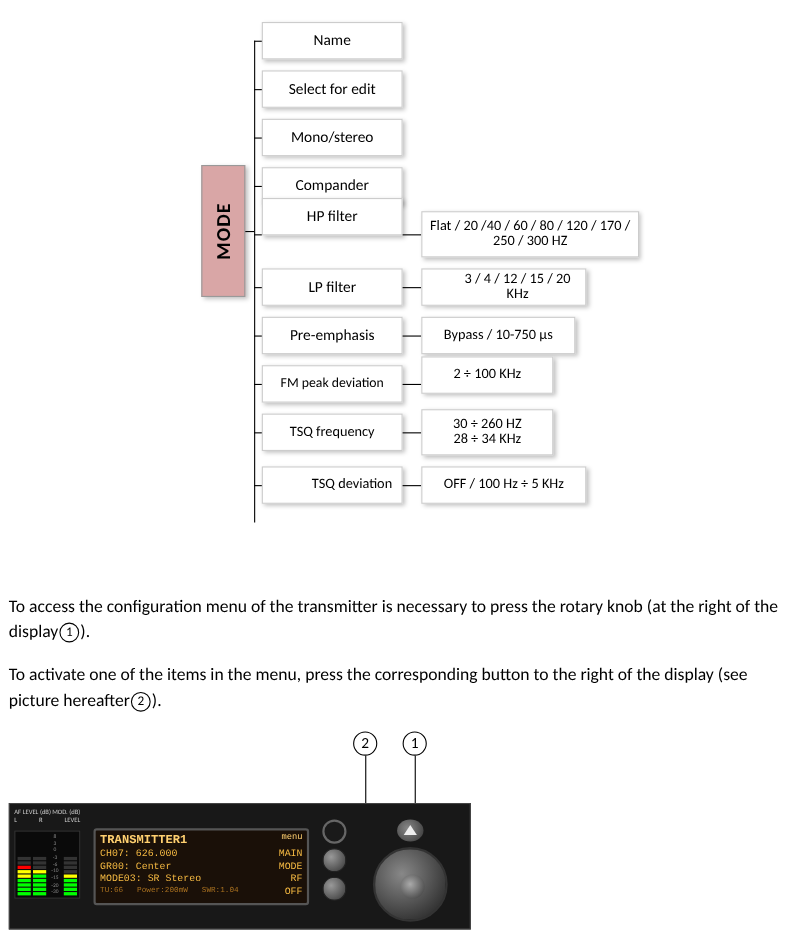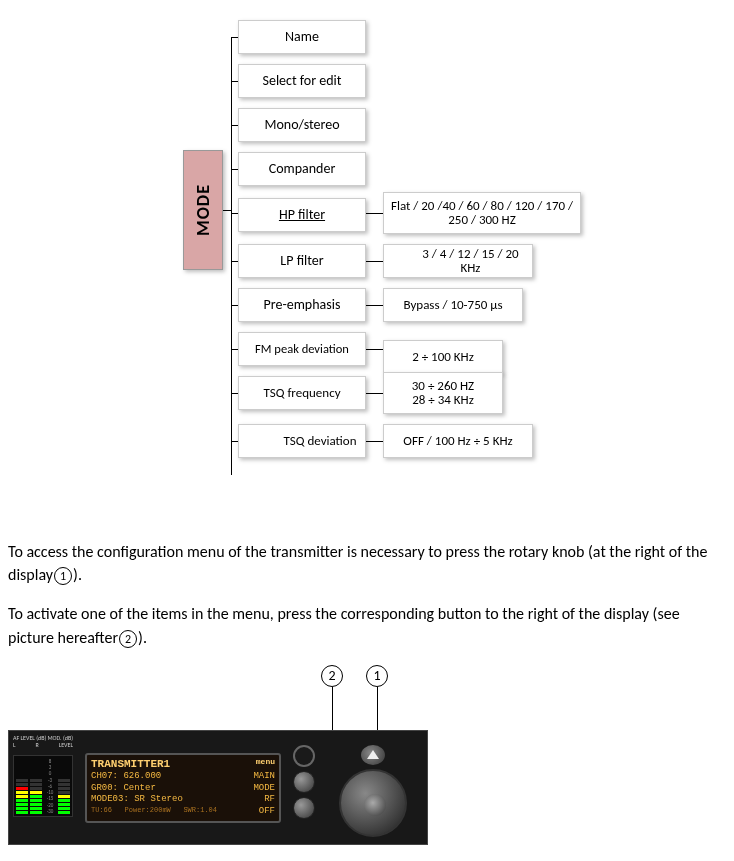--- a/index.html
+++ b/index.html
@@ -266,21 +266,21 @@
   <div class="menu-box" style="top:88px;">
       <span>Mono/stereo</span>
     </div>
   <div class="conn-main conn-h" style="left:48px; top:105px; width:7px;"></div>
 
   <div class="menu-box" style="top:132px;">
       <span>Compander</span>
     </div>
   <div class="conn-main conn-h" style="left:48px; top:149px; width:7px;"></div>
 
-  <div class="menu-box" style="top:178px;text-decoration:underline;">
+  <div class="menu-box" style="top:160px;">
       <span>HP filter</span>
     </div>
   <div class="conn-main conn-h" style="left:48px; top:193px; width:7px;"></div>
   <div class="conn-main conn-h" style="left:183px; top:193px; width:17px;"></div>
   <div class="value-box tall" style="top:172px; width:198px;">
       <span>Flat / 20 /40 / 60 / 80 / 120 / 170 / 250 / 300 HZ</span>
     </div>
 
   <div class="menu-box" style="top:224px;">
       <span>LP filter</span>
@@ -298,21 +298,21 @@
   <div class="conn-main conn-h" style="left:183px; top:285px; width:17px;"></div>
   <div class="value-box" style="top:268px; width:140px;">
       <span>Bypass / 10-750 µs</span>
     </div>
 
   <div class="menu-box" style="top:312px; font-size:12.5px;">
       <span>FM peak deviation</span>
     </div>
   <div class="conn-main conn-h" style="left:48px; top:329px; width:7px;"></div>
   <div class="conn-main conn-h" style="left:183px; top:329px; width:17px;"></div>
-  <div class="value-box" style="top:320px; width:120px;">
+  <div class="value-box" style="top:304px; width:120px;">
       <span>2 ÷ 100 KHz</span>
     </div>
 
   <div class="menu-box" style="top:356px; font-size:13px;">
       <span>TSQ frequency</span>
     </div>
   <div class="conn-main conn-h" style="left:48px; top:373px; width:7px;"></div>
   <div class="conn-main conn-h" style="left:183px; top:373px; width:17px;"></div>
   <div class="value-box tall" style="top:352px; width:120px; white-space:pre-line;"><span>30 ÷ 260 HZ
 28 ÷ 34 KHz</span></div>
@@ -399,21 +399,21 @@
           <div class="seg g"></div>
           <div class="seg y"></div>
           <div class="seg"></div>
           <div class="seg"></div>
           <div class="seg"></div>
           <div class="seg"></div>
       </div>
     </div>
 
     <div class="lcd">
-      <div class="line main"><span>TRANSMITTER1</span><span style="font-size:8px;font-weight:bold;">menu</span></div>
+      <div class="line main"><span>TRANSMITTER1</span><span style="font-size:8px;font-weight:normal;">menu</span></div>
       <div class="line"><span>CH07: 626.000</span><span>MAIN</span></div>
       <div class="line"><span>GR00: Center</span><span>MODE</span></div>
       <div class="line"><span>MODE03: SR Stereo</span><span>RF</span></div>
       <div class="line dim"><span>TU:66   Power:200mW   SWR:1.04</span><span style="color:#f5b942;font-size:9px;">OFF</span></div>
     </div>
 
     <div class="round-btns">
       <div class="round-btn hollow"></div>
       <div class="round-btn"></div>
       <div class="round-btn"></div>

